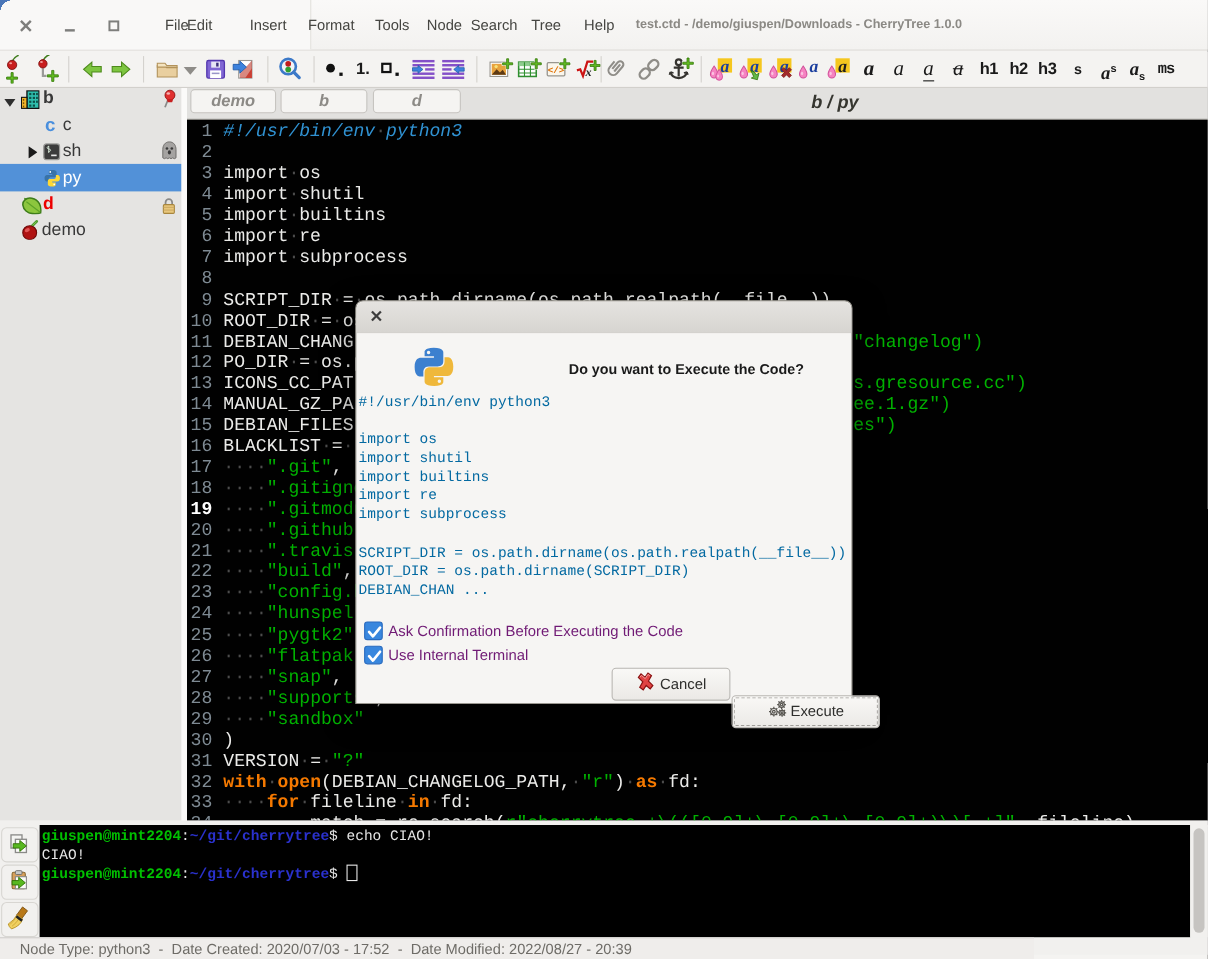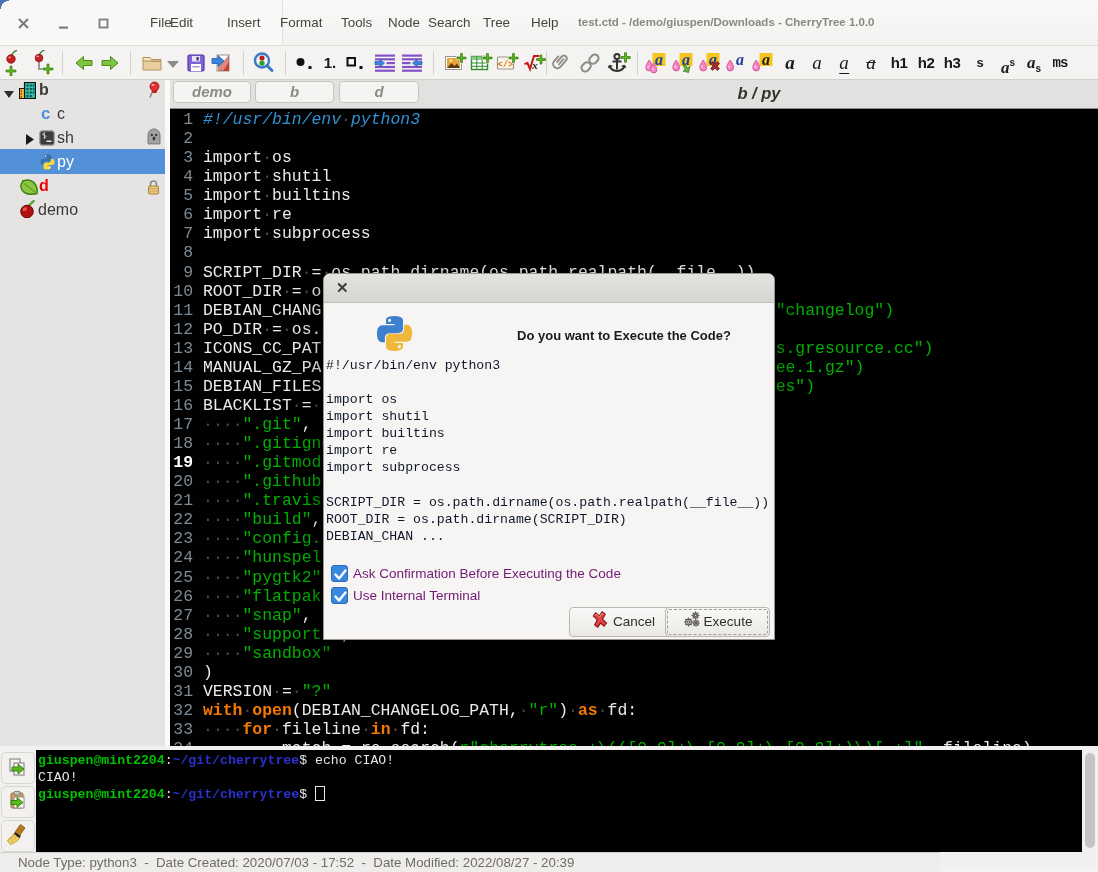--- a/index.html
+++ b/index.html
@@ -46,21 +46,21 @@
 .tb{color:#2a31cd;font-weight:bold;}
 .cursor{display:inline-block;width:10px;height:15px;border:1.5px solid #e8e8e8;vertical-align:-3px;}
 
 #statusbar{position:absolute;left:0;top:852px;width:940px;height:20px;background:#efedeb;border-top:1px solid #d0cecb;font-size:13.3px;color:#6e6c67;line-height:19px;padding-left:18px;}
 
 #dialog{position:absolute;left:323px;top:273px;width:452px;height:367px;background:#f6f5f3;border:1px solid #99968f;border-radius:7px 7px 0 0;box-shadow:0 10px 28px rgba(0,0,0,0.5);}
 #dlgtitle{position:absolute;left:0;top:0;width:450px;height:29px;background:linear-gradient(#e5e3e0,#d7d5d1);border-bottom:1px solid #c0beba;border-radius:7px 7px 0 0;}
 #dlgtitle .x{position:absolute;left:12px;top:5px;font-size:15px;font-weight:bold;color:#3c3c3c;}
 #dlgtitle .t{position:absolute;left:0;width:450px;top:6px;text-align:center;font-size:13.5px;font-weight:bold;color:#2e2e2c;}
 #dlghead{position:absolute;left:140px;top:54px;width:320px;font-size:13px;font-weight:bold;color:#1a1a1a;text-align:center;}
-#dlgcode{position:absolute;left:2px;top:83px;font-family:"Liberation Mono",monospace;font-size:13.2px;line-height:17.06px;color:#0f172a;white-space:pre;}
+#dlgcode{position:absolute;left:2px;top:83px;font-family:"Liberation Mono",monospace;font-size:13.2px;line-height:17.06px;color:#0369a1;white-space:pre;}
 .cb{position:absolute;left:7px;width:17px;height:17px;background:#3987de;border:1px solid #2a6bbf;border-radius:3px;}
 .cblab{position:absolute;left:29px;font-size:13.5px;color:#701a75;}
 .dbtn{position:absolute;top:333px;height:30px;background:linear-gradient(#f9f8f6,#ebe9e6);border:1px solid #b9b7b3;border-radius:4px;font-size:13.5px;color:#2e2e2c;text-align:center;line-height:28px;}
 </style></head>
 <body>
 <div id="titlebar">
     <div style="position:absolute;left:0;top:0;width:283px;height:45px;background:#f9f8f7;border-right:1px solid #e3e1dd;"></div>
     <div id="corner"></div>
     <svg class="wbtn" style="left:17px;top:17px;" width="13" height="13">
       <path d="M2 2 L11 11 M11 2 L2 11" stroke="#7e7e7c" stroke-width="2.2"></path>
@@ -409,27 +409,27 @@
 ROOT_DIR = os.path.dirname(SCRIPT_DIR)
 DEBIAN_CHAN ...</pre>
     <div class="cb" style="top:291px;"><svg width="17" height="17" viewBox="0 0 17 17" style="">
         <path d="M3.5 8.5 l3.5 4 l6.5 -8" stroke="#fff" stroke-width="2.4" fill="none" stroke-linecap="round" stroke-linejoin="round"></path>
       </svg></div>
     <div class="cblab" style="top:292px;">Ask Confirmation Before Executing the Code</div>
     <div class="cb" style="top:313px;"><svg width="17" height="17" viewBox="0 0 17 17" style="">
         <path d="M3.5 8.5 l3.5 4 l6.5 -8" stroke="#fff" stroke-width="2.4" fill="none" stroke-linecap="round" stroke-linejoin="round"></path>
       </svg></div>
     <div class="cblab" style="top:314px;">Use Internal Terminal</div>
-    <div class="dbtn" style="left:245px;width:108px;"><span style="display:inline-block;vertical-align:-3px;margin-right:4px;"><svg width="18" height="19" viewBox="0 0 18 19" style="">
+    <div class="dbtn" style="left:232px;width:108px;"><span style="display:inline-block;vertical-align:-3px;margin-right:4px;"><svg width="18" height="19" viewBox="0 0 18 19" style="">
           <g transform="rotate(-8 9 10)">
             <path d="M3 5 l2.8 -2.8 l3.2 3.6 l3.2 -3.6 L15 5 l-3.4 4.5 L15 14 l-2.8 2.8 L9 13.2 l-3.2 3.6 L3 14 l3.4 -4.5 z" fill="#e04343" stroke="#8a1212" stroke-width="1.1"></path>
             <path d="M4.5 5 l1.5 -1.5 l3 3.4 l3 -3.4 L13.5 5" fill="none" stroke="#f4a0a0" stroke-width="0.8"></path>
           </g>
         </svg></span>Cancel</div>
-    <div class="dbtn" style="left:341px;width:105px;outline:1px dashed #a09e9a;outline-offset:-3px;"><span style="display:inline-block;vertical-align:-3px;margin-right:2px;"><svg width="19" height="19" viewBox="0 0 19 19" style="">
+    <div class="dbtn" style="left:341px;width:135px;outline:1px dashed #a09e9a;outline-offset:-3px;margin-top:25px;"><span style="display:inline-block;vertical-align:-3px;margin-right:2px;"><svg width="19" height="19" viewBox="0 0 19 19" style="">
           <g fill="none" stroke="#56544f" stroke-width="1.1">
             <circle cx="5.5" cy="12.0" r="2.9"></circle>
             <circle cx="5.5" cy="12.0" r="1.2"></circle>
             <line x1="8.40" y1="12.00" x2="9.90" y2="12.00"></line>
             <line x1="7.55" y1="14.05" x2="8.61" y2="15.11"></line>
             <line x1="5.50" y1="14.90" x2="5.50" y2="16.40"></line>
             <line x1="3.45" y1="14.05" x2="2.39" y2="15.11"></line>
             <line x1="2.60" y1="12.00" x2="1.10" y2="12.00"></line>
             <line x1="3.45" y1="9.95" x2="2.39" y2="8.89"></line>
             <line x1="5.50" y1="9.10" x2="5.50" y2="7.60"></line>

